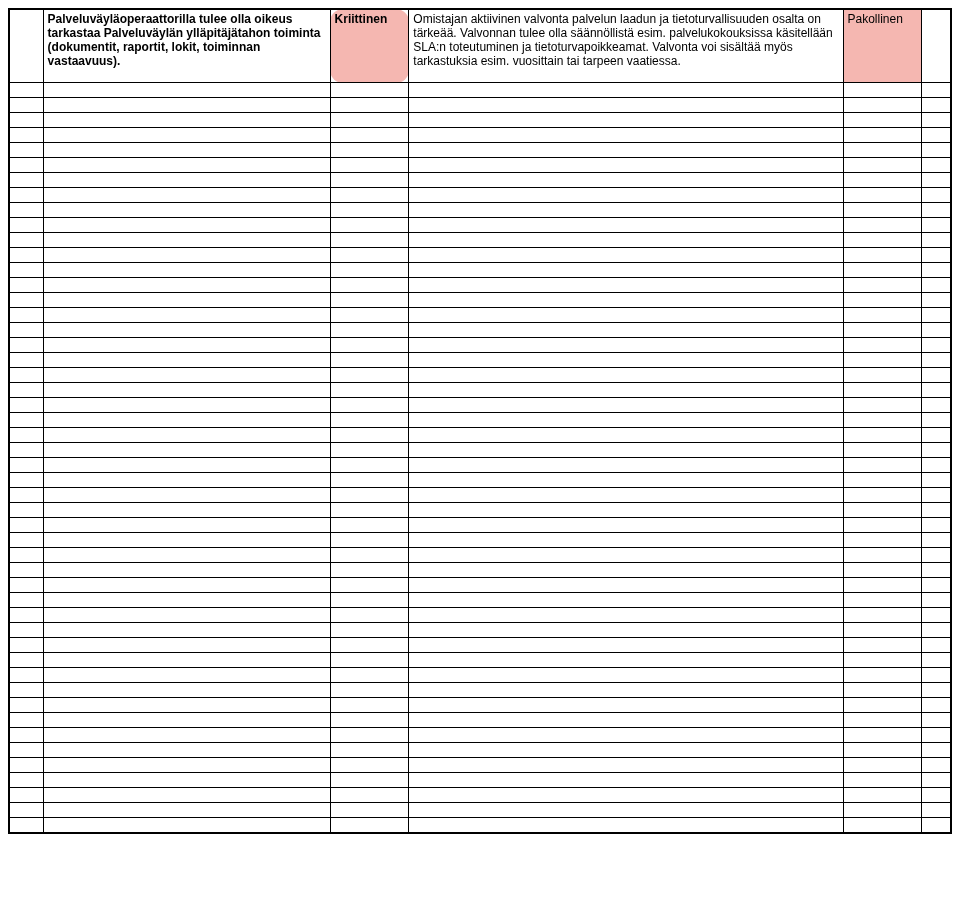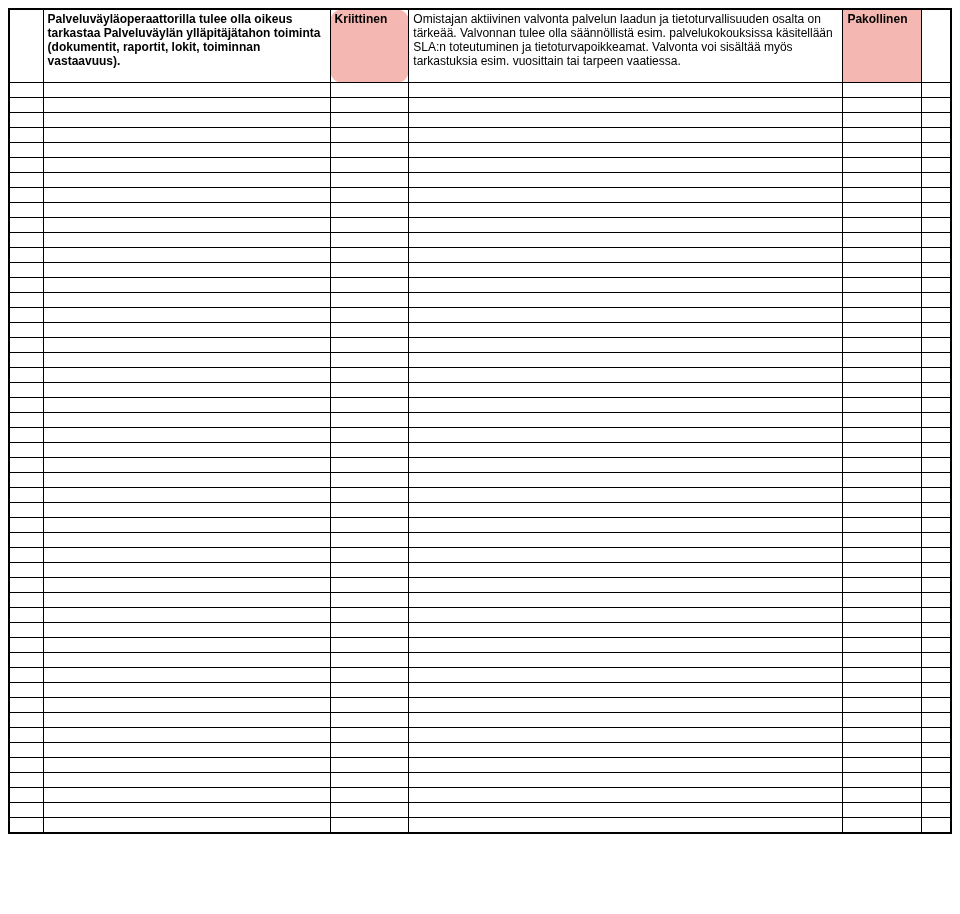--- a/index.html
+++ b/index.html
@@ -17,21 +17,21 @@
   }
   .table td {
     border: 1px solid #000;
     padding: 2px 4px;
     vertical-align: top;
   }
   .col1 { width: 25px; }
   .col2 { width: 280px; font-weight: bold; }
   .col3 { width: 70px; font-weight: bold; background: #f5b7b1; border-radius: 13px; }
   .col4 { width: 430px; }
-  .col5 { width: 70px; font-weight: bold; background: #f5b7b1; }
+  .col5 { width: 70px; font-weight: normal; background: #f5b7b1; }
   .col6 { width: 20px; }
   .empty-row td {
     height: 14px;
     padding: 0;
   }
   .empty-row .col3,
   .empty-row .col5 {
     background: #fff;
     font-weight: normal;
   }

